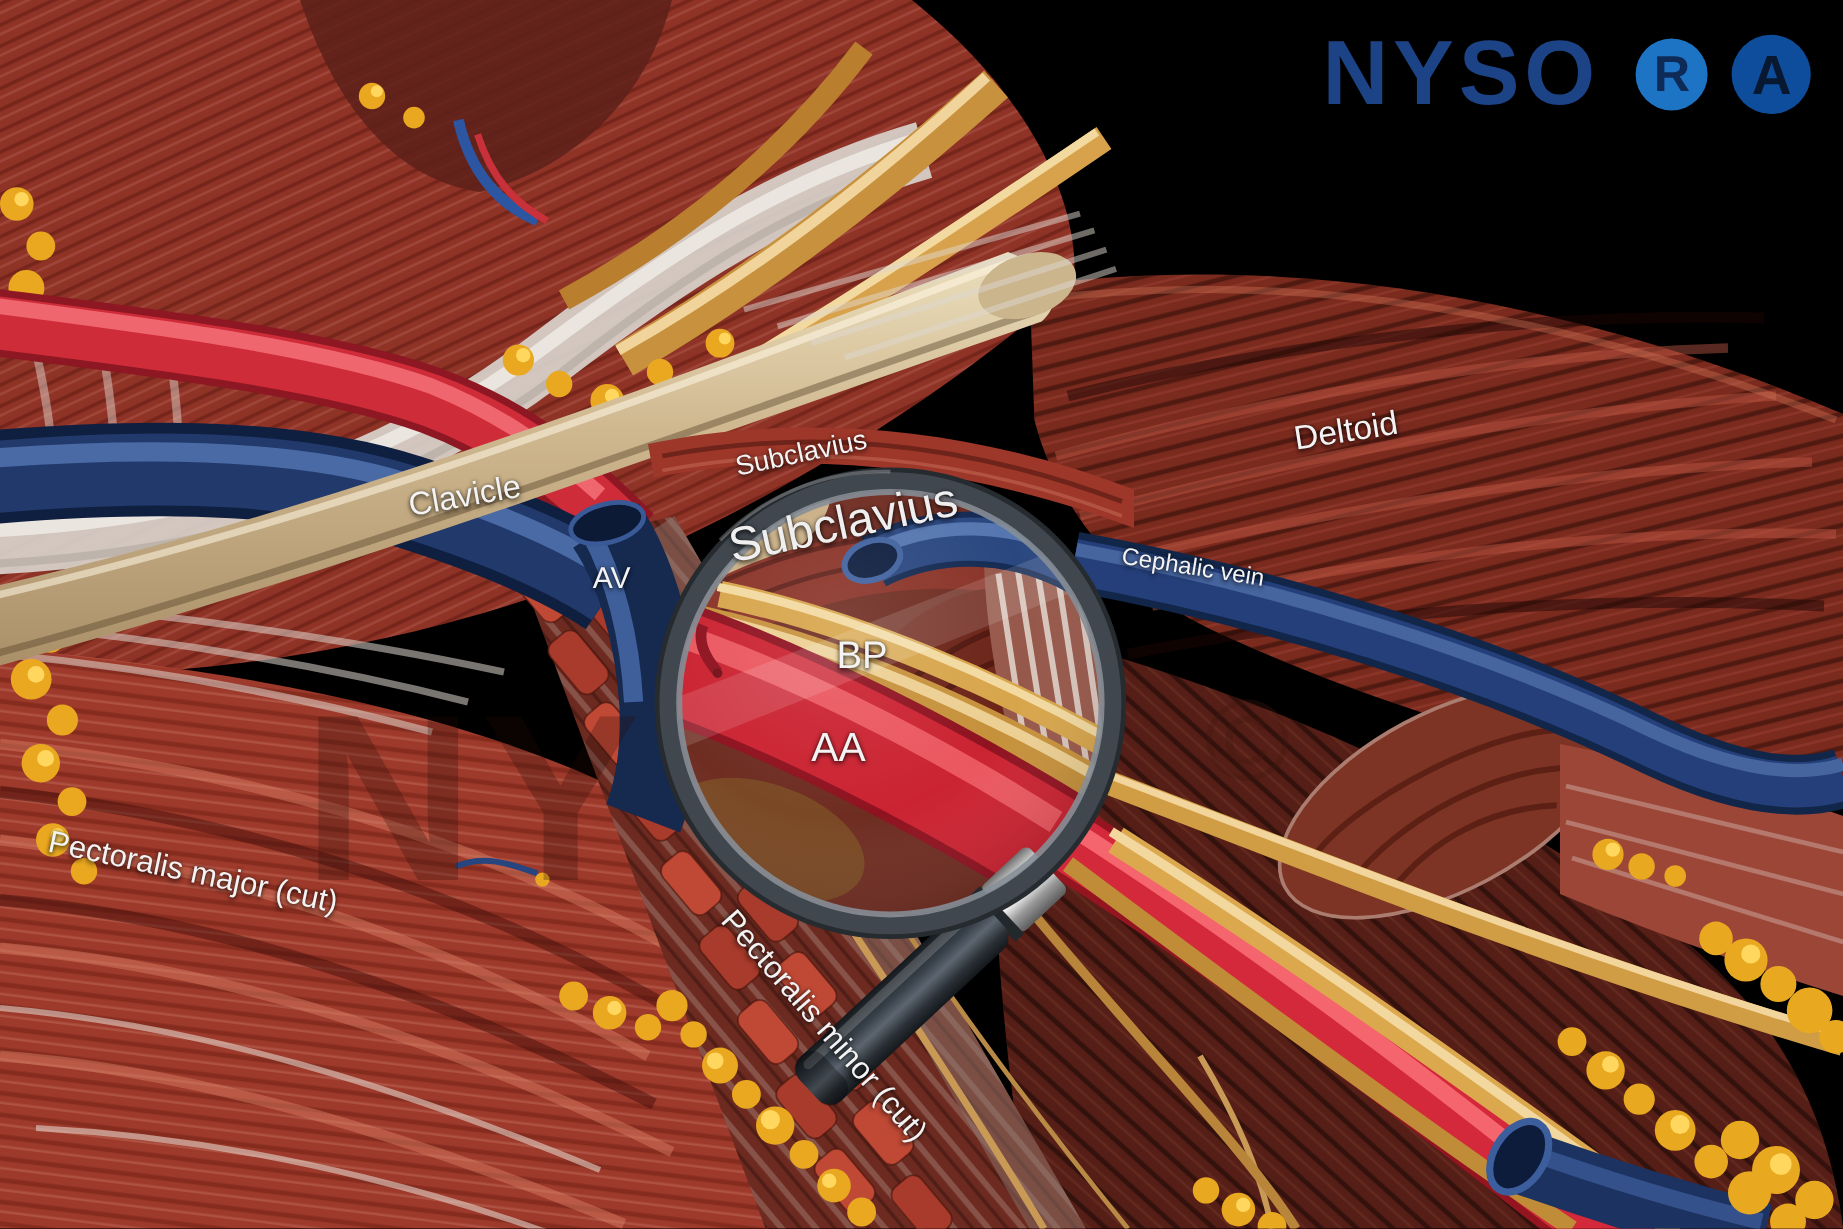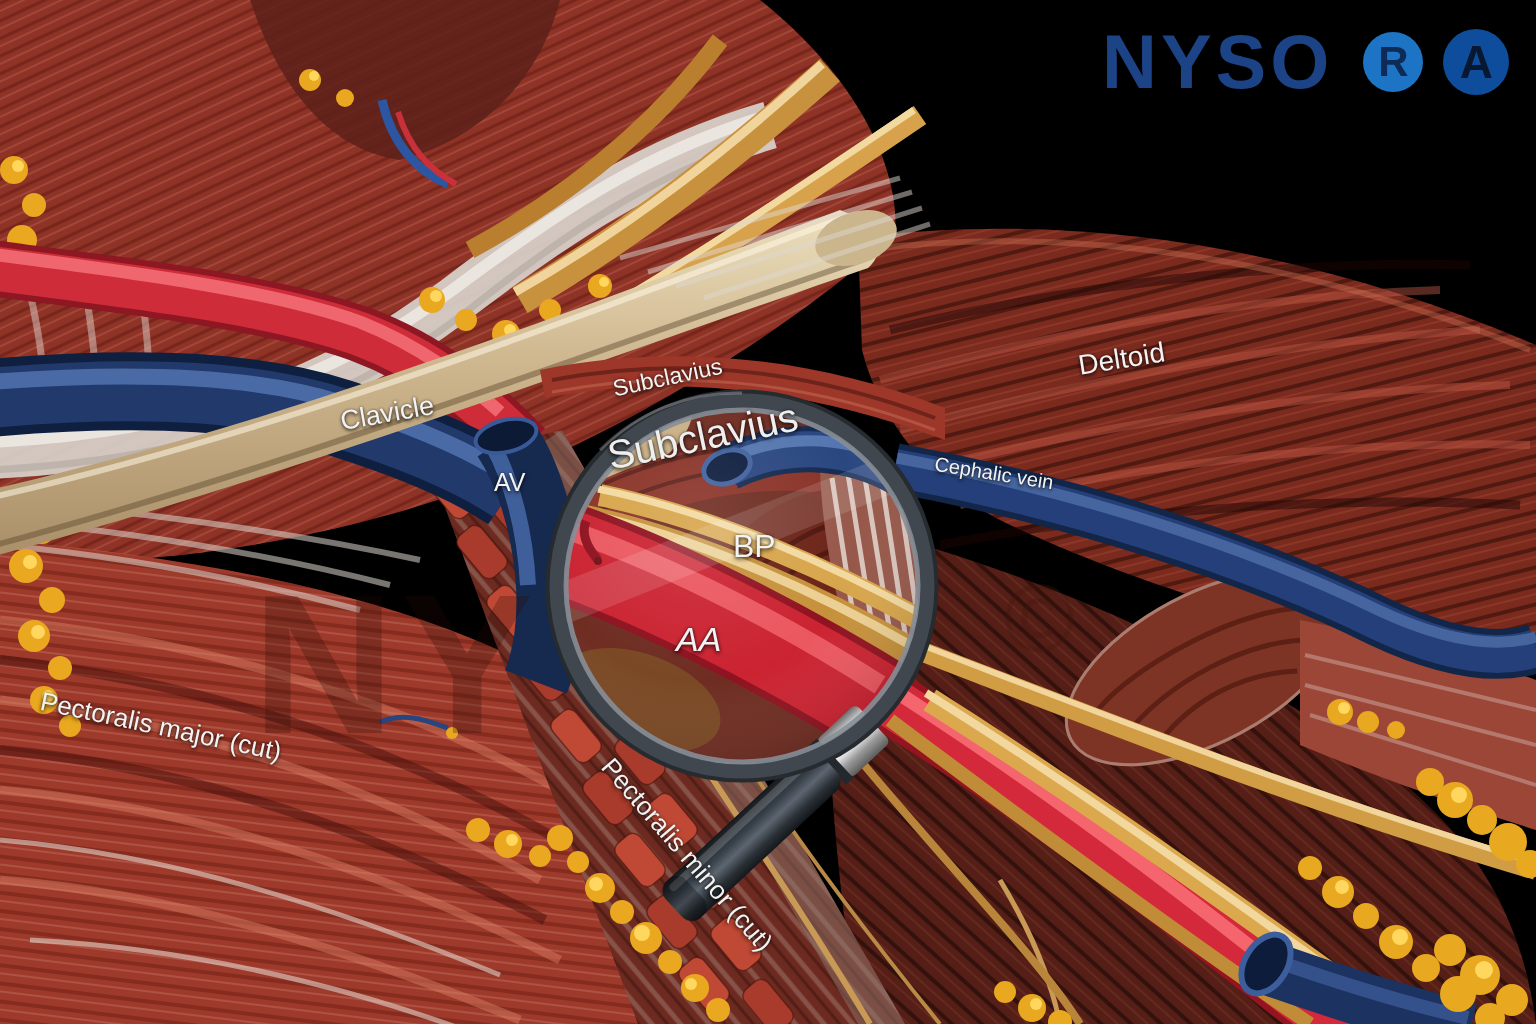--- a/index.html
+++ b/index.html
@@ -5,22 +5,22 @@
   html,body{margin:0;padding:0;background:#000;}
   #stage{position:relative;width:1536px;height:1024px;overflow:hidden;background:#000;
          font-family:"Liberation Sans","DejaVu Sans",sans-serif;}
   #stage svg{position:absolute;left:0;top:0;}
   .label{position:absolute;color:#f3f3f3;white-space:nowrap;z-index:4;
          text-shadow:0 2px 4px rgba(0,0,0,.7),0 0 3px rgba(0,0,0,.45);}
   .lbl-clavicle{left:340px;top:398px;font-size:27px;transform:rotate(-10deg);}
   .lbl-subclavius{left:612px;top:364px;font-size:23px;transform:rotate(-12deg);}
   .lbl-subclavius-mag{left:606px;top:414px;font-size:40px;transform:rotate(-12deg);color:#efefef;}
   .lbl-av{left:494px;top:468px;font-size:25px;}
-  .lbl-bp{left:733px;top:528px;font-size:32px;}
-  .lbl-aa{left:676px;top:620px;font-size:34px;font-style:italic;}
+  .lbl-bp{left:697px;top:528px;font-size:32px;}
+  .lbl-aa{left:676px;top:604px;font-size:34px;}
   .lbl-deltoid{left:1078px;top:343px;font-size:28px;transform:rotate(-9deg);}
   .lbl-cephalic{left:934px;top:462px;font-size:20px;transform:rotate(9deg);}
   .lbl-pmajor{left:44px;top:686px;font-size:26px;transform:rotate(12deg);transform-origin:0 0;}
   .lbl-pminor{left:618px;top:752px;font-size:26px;transform:rotate(49deg);transform-origin:0 0;}
   .watermark-ny{position:absolute;left:252px;top:566px;font-size:198px;font-weight:bold;
       color:rgba(42,11,6,.27);letter-spacing:6px;z-index:3;line-height:1;}
   .watermark-c{position:absolute;left:1004px;top:570px;font-size:96px;
       color:rgba(66,24,14,.32);z-index:3;line-height:1;}
   #logo{position:absolute;left:1102px;top:24px;display:flex;align-items:center;z-index:5;gap:36px;}
   .logo-text{font-size:76px;font-weight:bold;color:#1c4386;letter-spacing:4px;line-height:1;}

